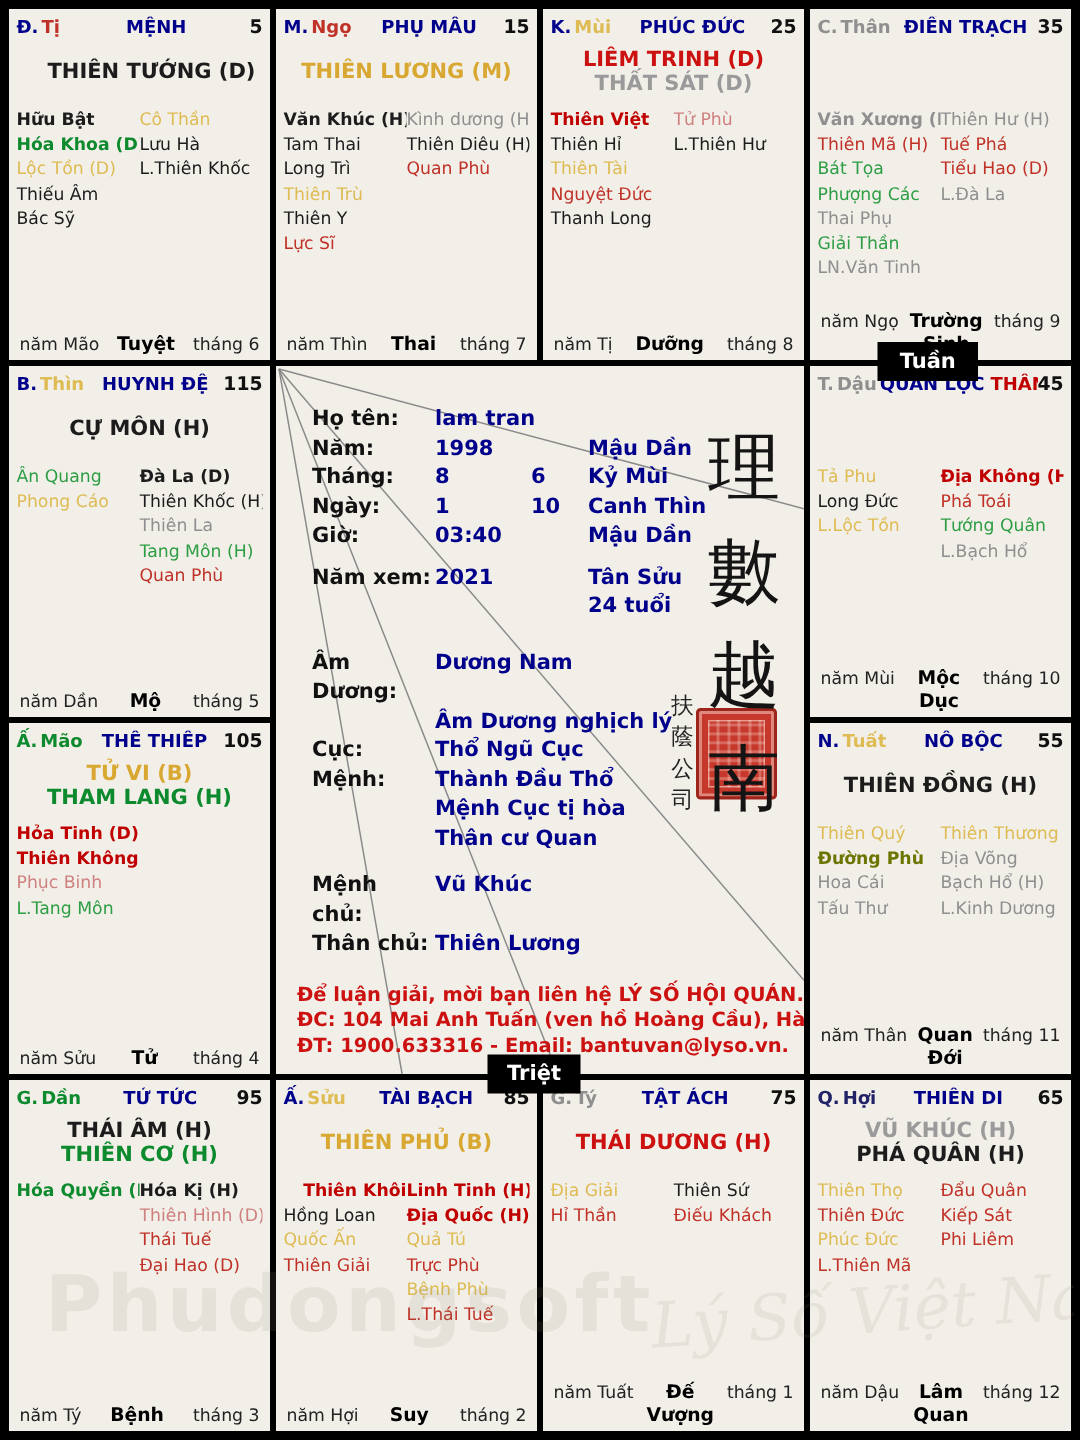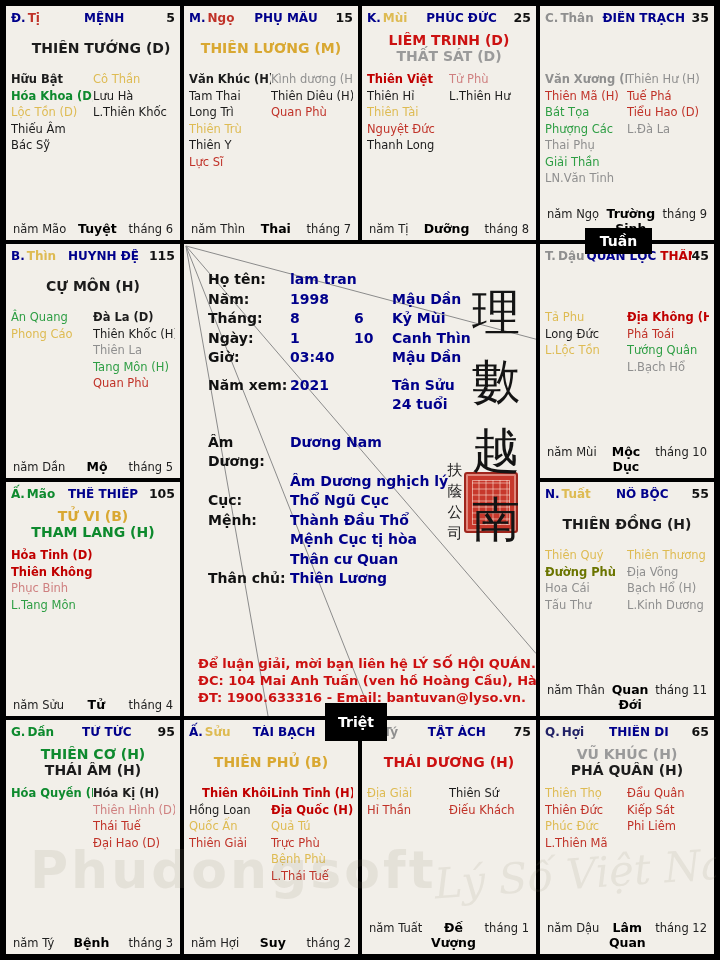--- a/index.html
+++ b/index.html
@@ -43,21 +43,21 @@
     text-align:center;color:#232323;}
   .seal{position:absolute;right:18px;top:228px;width:50px;height:57px;z-index:1;
     background:#c4291c;border:2px solid #97140b;border-radius:3px;opacity:.92;
     box-shadow:inset 0 0 0 2px rgba(255,235,225,.45);}
   .seal-inner{position:absolute;inset:6px;border:1px solid rgba(255,235,225,.55);
     background:repeating-linear-gradient(0deg,transparent 0 4px,rgba(255,230,220,.28) 4px 6px),
                repeating-linear-gradient(90deg,transparent 0 5px,rgba(255,230,220,.28) 5px 7px);}
   .marker{position:absolute;background:#000;color:#fff;font-weight:bold;font-size:14px;
     display:flex;align-items:center;justify-content:center;z-index:6;}
   #tuan{left:581px;top:224px;width:67px;height:26px;}
-  #triet{left:321px;top:699px;width:62px;height:38px;}
+  #triet{left:321px;top:699px;width:62px;height:26px;}
   .wm{position:absolute;z-index:0;pointer-events:none;white-space:nowrap;}
   #wm-left{left:26px;top:836px;font-size:52px;font-weight:bold;letter-spacing:3px;color:rgba(140,130,110,0.13);}
   #wm-right{left:430px;top:844px;font-size:42px;font-style:italic;
     font-family:"DejaVu Serif","Liberation Serif",serif;color:rgba(140,130,110,0.12);transform:rotate(-4deg);}
 </style>
 </head>
 <body>
 
 <div id="board">
   <div id="grid">
@@ -128,20 +128,24 @@
           <span class="vfull">Thành Đầu Thổ</span>
         </div>
         <div class="irow">
           <span class="lab"></span>
           <span class="vfull">Mệnh Cục tị hòa</span>
         </div>
         <div class="irow">
           <span class="lab"></span>
           <span class="vfull">Thân cư Quan</span>
         </div>
+        <div class="irow gap12">
+          <span class="lab">Mệnh chủ:</span>
+          <span class="vfull">Vũ Khúc</span>
+        </div>
         <div class="irow">
           <span class="lab">Thân chủ:</span>
           <span class="vfull">Thiên Lương</span>
         </div>
       </div>
 
       <div class="cal-side" id="cal-side">
           <div class="cal-side-char">扶</div>
           <div class="cal-side-char">蔭</div>
           <div class="cal-side-char">公</div>
@@ -389,22 +393,22 @@
           <span class="mo">tháng 11</span>
         </div>
       </div>
       <div class="cell" style="grid-area: 4 / 1;">
         <div class="cell-head">
           <span class="branch"><span style="color: rgb(14, 138, 46);">G.</span><span style="color: rgb(14, 138, 46);">Dần</span></span>
           <span class="title"><span>TỬ TỨC</span></span>
           <span class="num">95</span>
         </div>
         <div class="main-stars">
+          <div class="main-line" style="color: rgb(28, 28, 28);">THÁI ÂM (H)</div>
           <div class="main-line" style="color: rgb(14, 138, 46);">THIÊN CƠ (H)</div>
-          <div class="main-line" style="color: rgb(28, 28, 28);">THÁI ÂM (H)</div>
         </div>
         <div class="star-cols">
           <div class="col-left">
             <span class="star" style="color: rgb(14, 138, 46); font-weight: bold;">Hóa Quyền (D)</span>
           </div>
           <div class="col-right">
             <span class="star" style="color: rgb(28, 28, 28); font-weight: bold;">Hóa Kị (H)</span>
             <span class="star" style="color: rgb(207, 128, 128);">Thiên Hình (D)</span>
             <span class="star" style="color: rgb(192, 50, 40);">Thái Tuế</span>
             <span class="star" style="color: rgb(192, 50, 40);">Đại Hao (D)</span>

